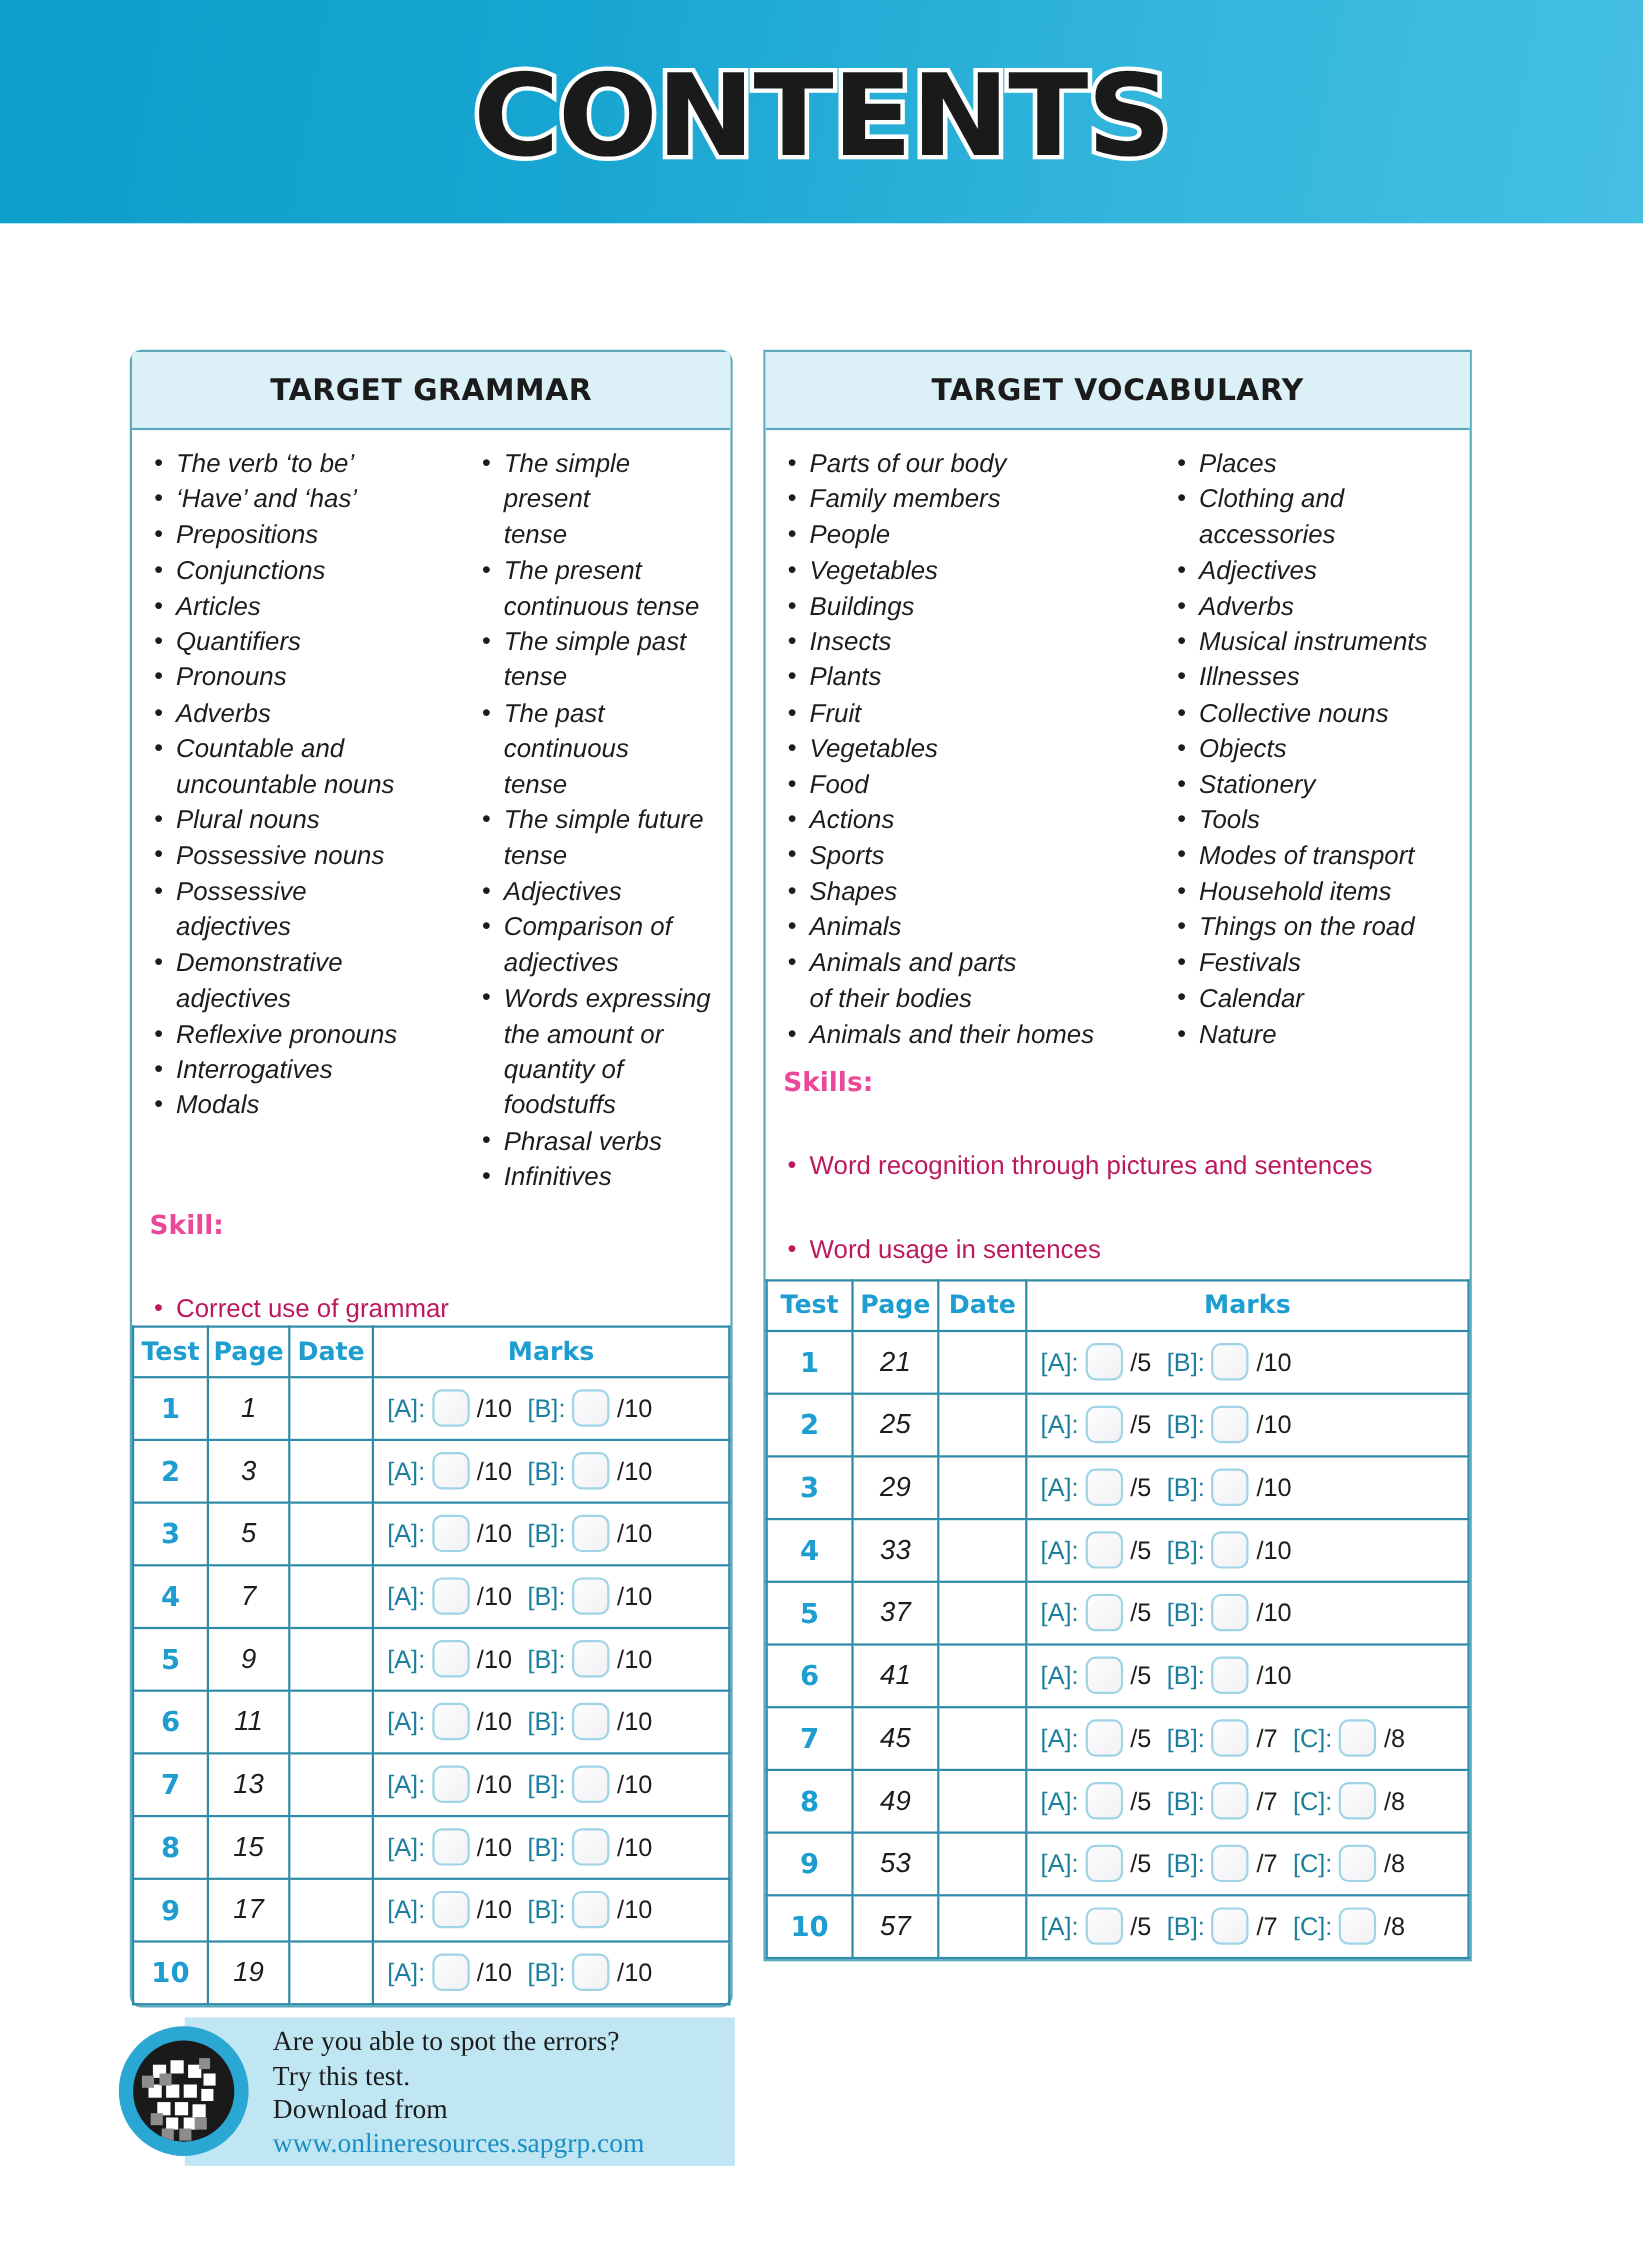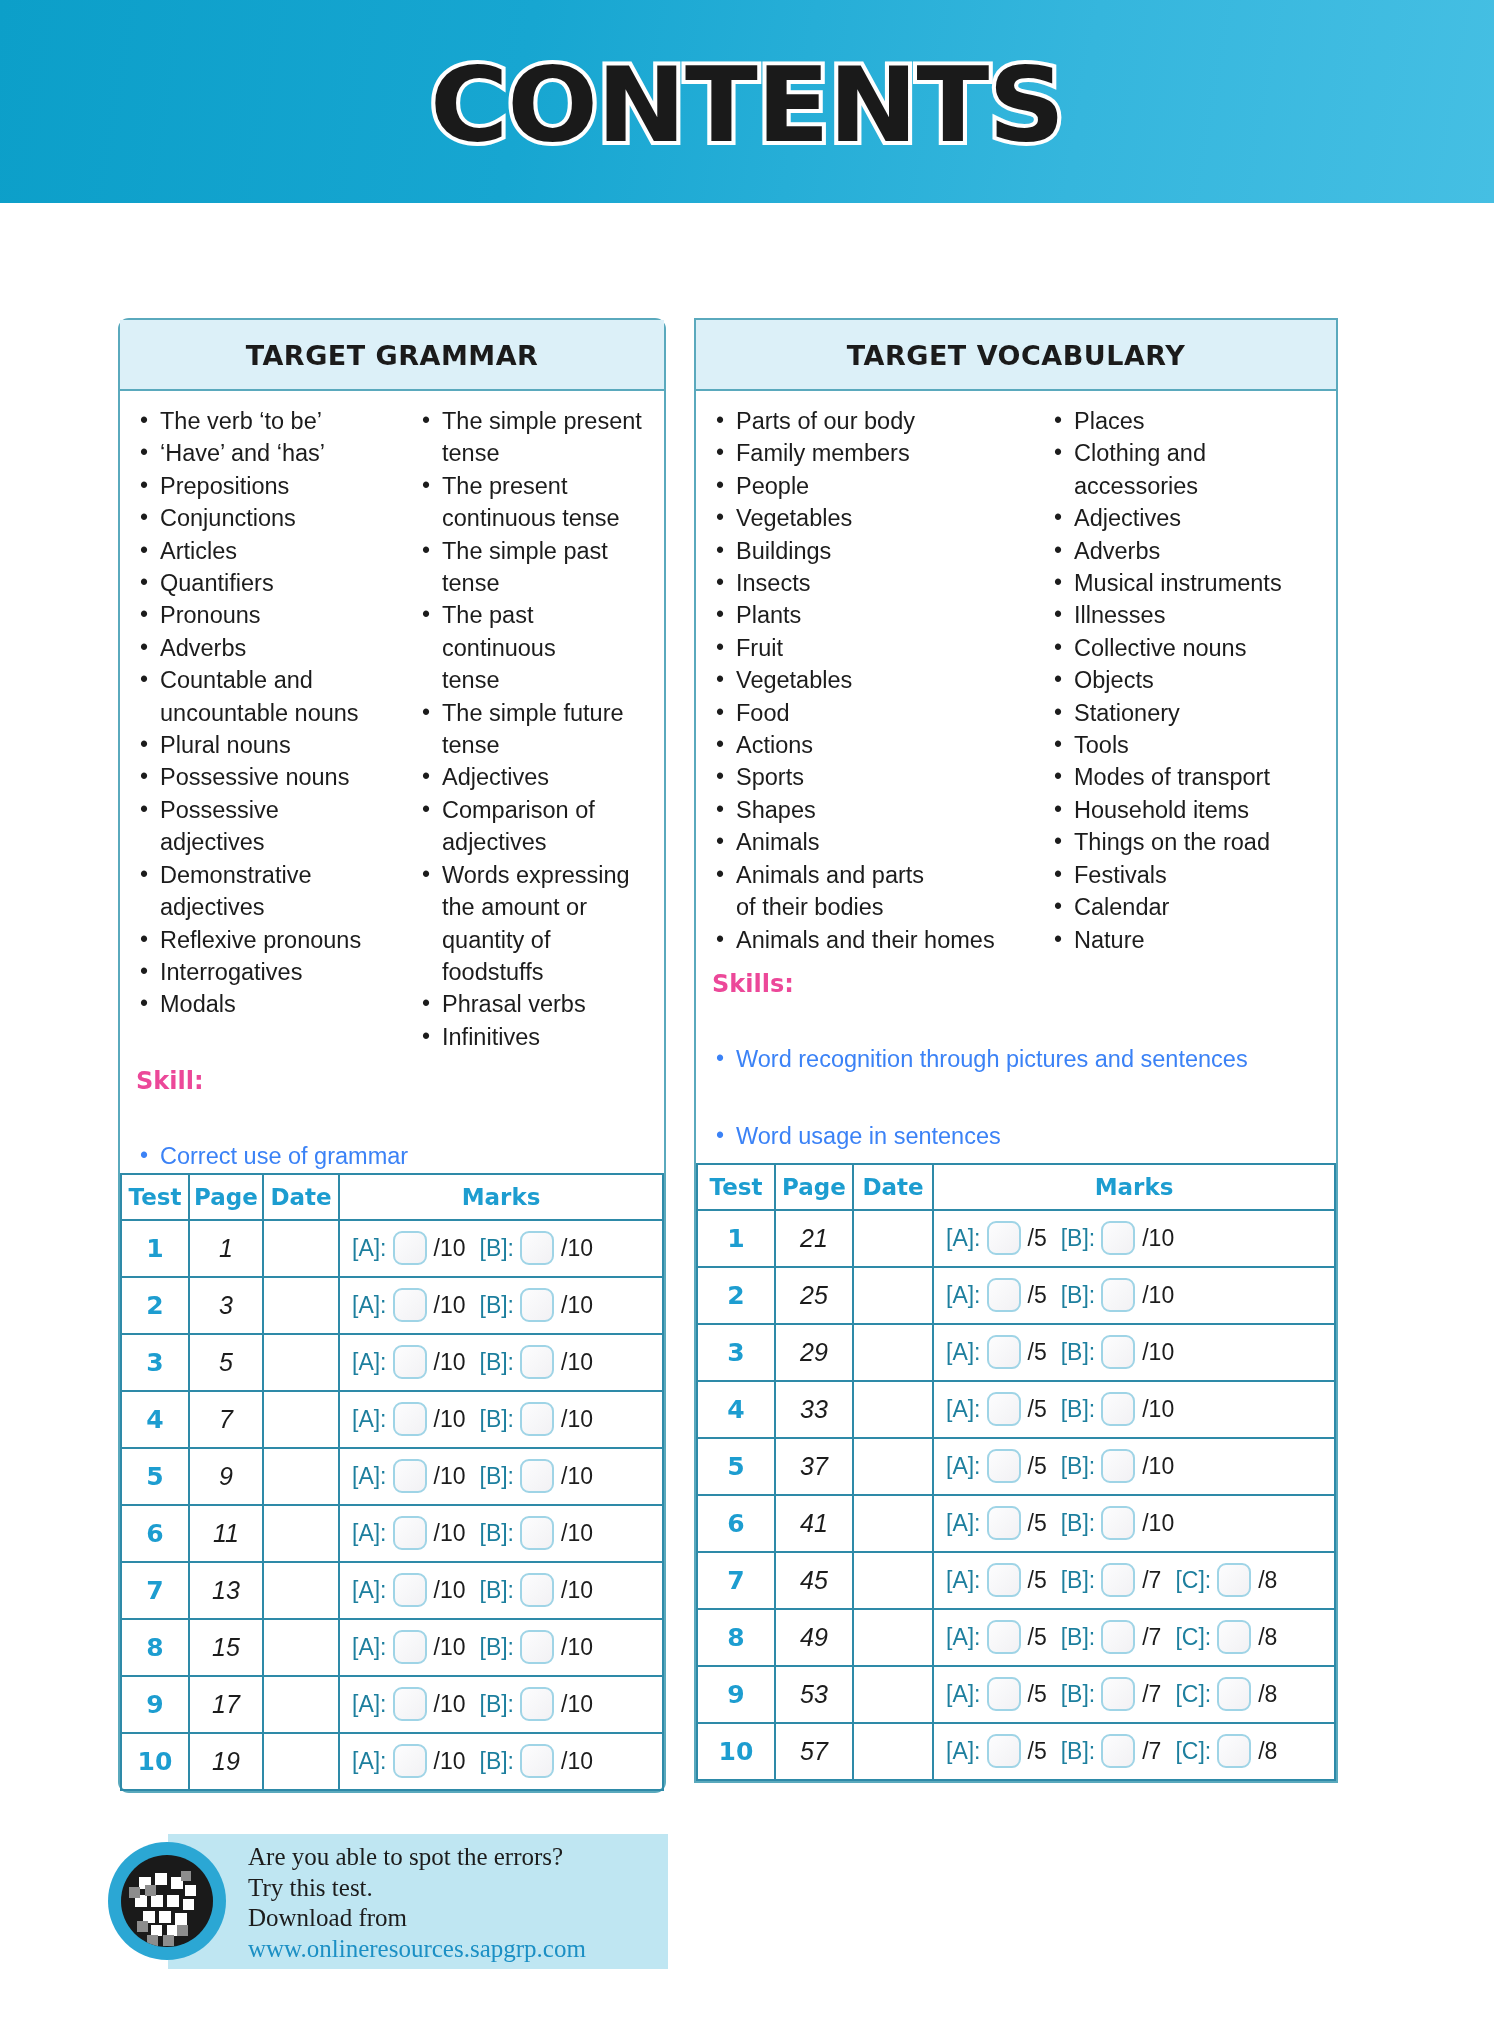--- a/index.html
+++ b/index.html
@@ -62,21 +62,22 @@
     font-size: 27px;
     letter-spacing: 0.5px;
     color: #1b1b1b;
     padding: 20px 0 18px 0;
   }
 
   .panel-body { padding: 14px 14px 8px 14px; }
 
   .two-col {
     display: flex;
-    gap: 0;
+    gap: 16px;
+    font-style: italic;
   }
   .col { flex: 1; }
   #panel-grammar .col:first-child { flex: 0 0 282px; }
   #panel-vocab   .col:first-child { flex: 0 0 338px; }
 
   ul.bullets { list-style: none; }
   ul.bullets li {
     position: relative;
     padding-left: 26px;
     font-size: 23.5px;
@@ -102,21 +103,21 @@
     color: #ec4899;
     margin: 14px 0 2px 0;
     padding-left: 2px;
   }
   ul.skill-list { list-style: none; }
   ul.skill-list li {
     position: relative;
     padding-left: 26px;
     font-size: 23.5px;
     line-height: 32.4px;
-    color: #3b82f6;
+    color: #be185d;
     margin-top: 45px;
   }
   ul.skill-list li::before {
     content: "\2022";
     position: absolute;
     left: 6px; top: -1px;
     font-size: 23px;
   }
 
   

